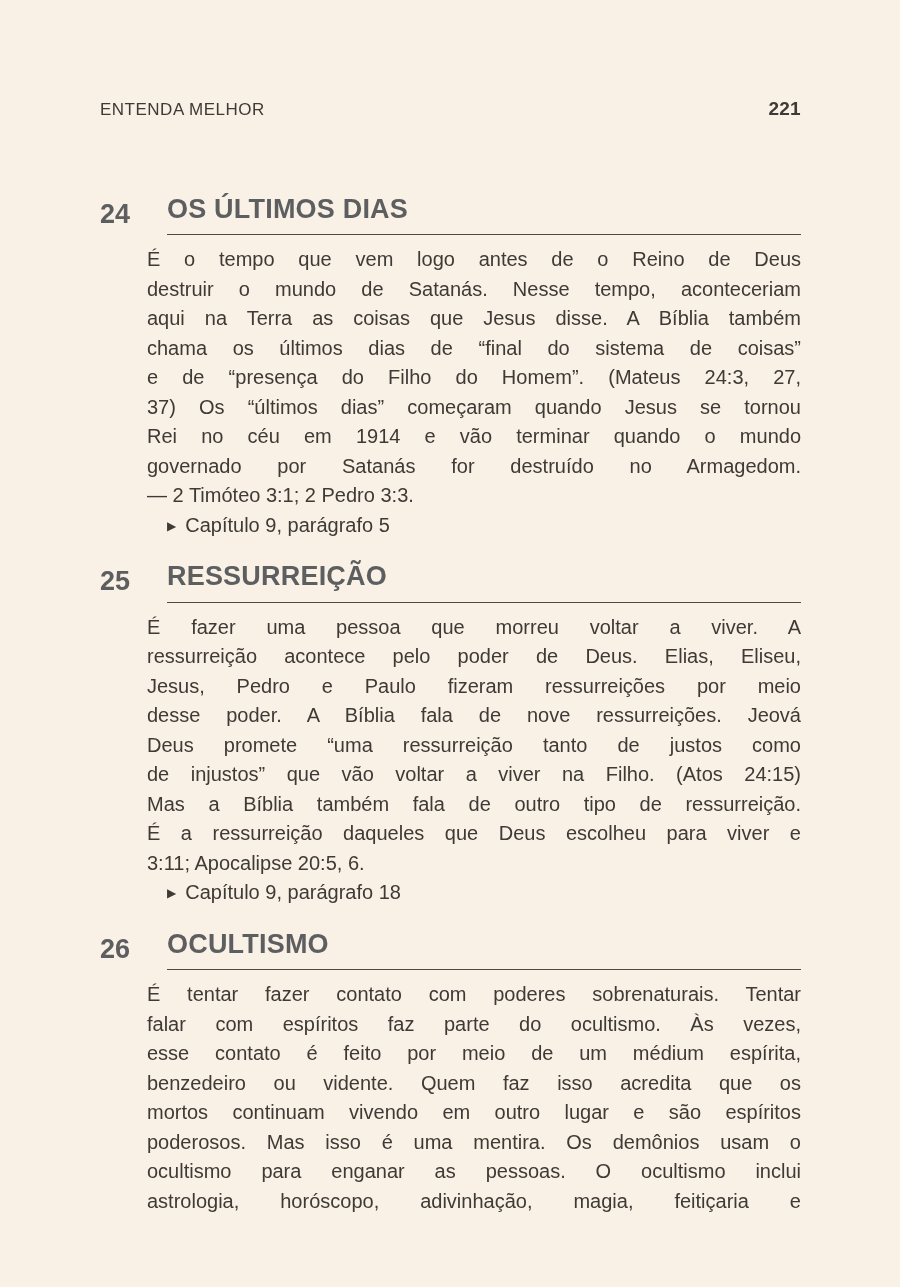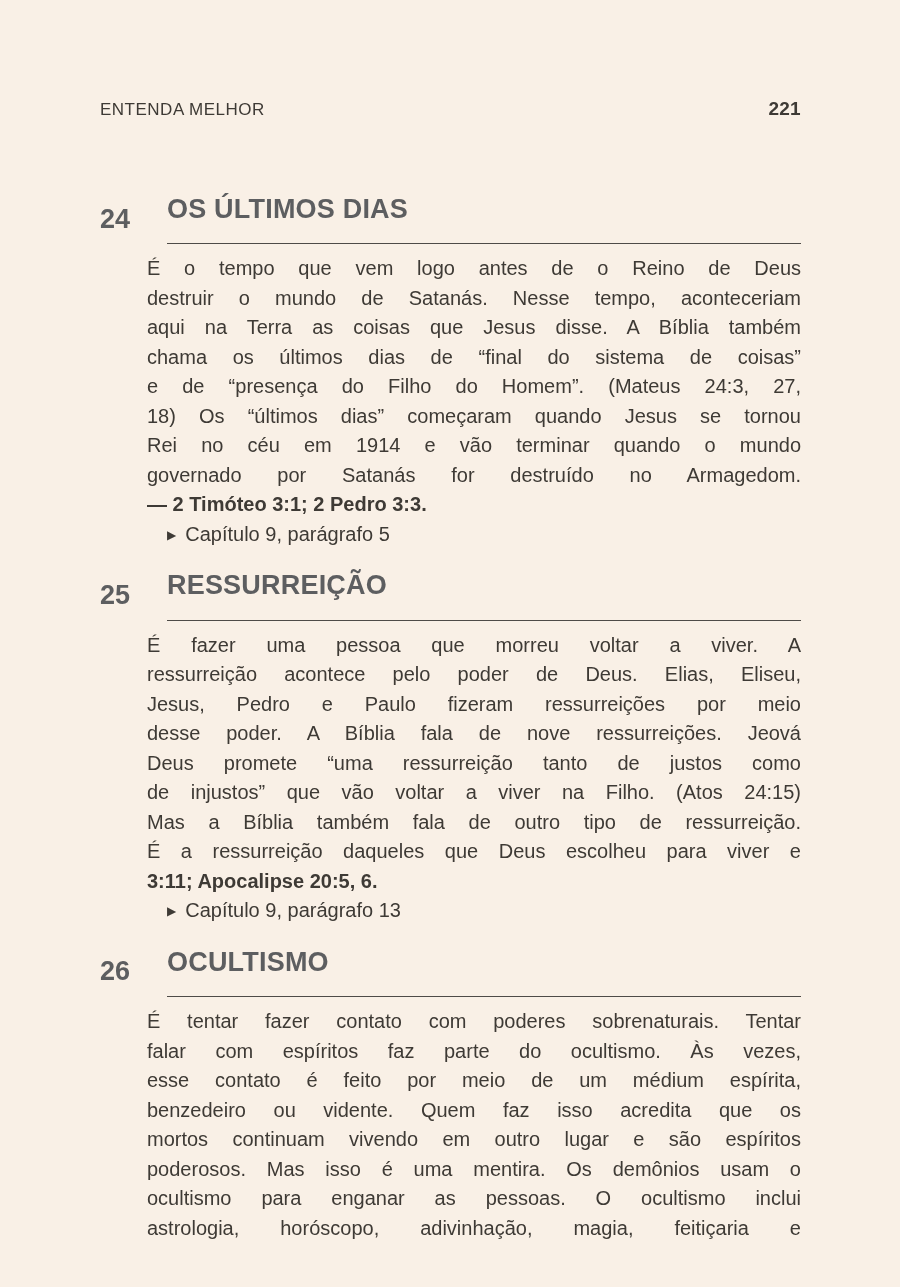--- a/index.html
+++ b/index.html
@@ -21,31 +21,31 @@
   .running{display:flex;justify-content:space-between;align-items:baseline;line-height:22px;margin-top:40px;}
   .running-title{font-size:17px;letter-spacing:.5px;font-weight:400;}
   .pagenum{font-size:19px;font-weight:700;letter-spacing:.3px;}
   main{margin-top:72px;}
   .entry + .entry{margin-top:17px;}
   .entry-head{display:flex;align-items:center;}
   .num{
     width:67px;flex:none;
     font-size:27px;font-weight:700;color:var(--head);line-height:1.2;
   }
-  .title-block{flex:1;border-bottom:1.6px solid var(--rule);padding-bottom:18px;}
+  .title-block{flex:1;border-bottom:1.6px solid var(--rule);padding-bottom:9px;}
   .entry-title{
     margin:0;font-size:27px;font-weight:700;color:var(--head);
     line-height:1.2;letter-spacing:.2px;
   }
   .body{
     margin-left:47px;margin-top:10px;
     font-size:20px;line-height:29.5px;
   }
   .ln{text-align:justify;text-align-last:justify;white-space:normal;}
-  .ln-last{text-align-last:left;font-weight:bold;}
+  .ln-last{text-align-last:left;}
   .ref{
     margin-left:67px;
     font-size:20px;line-height:29.5px;
   }
   .ref-arrow{
     display:inline-block;
     font-size:12px;
     margin-right:9px;
     transform:translateY(-2px);
   }
@@ -66,21 +66,21 @@
       <div class="title-block">
         <h2 class="entry-title">OS ÚLTIMOS DIAS</h2>
       </div>
     </div>
     <div class="body">
             <div class="ln">É o tempo que vem logo antes de o Reino de Deus</div>
             <div class="ln">destruir o mundo de Satanás. Nesse tempo, aconteceriam</div>
             <div class="ln">aqui na Terra as coisas que Jesus disse. A Bíblia também</div>
             <div class="ln">chama os últimos dias de “final do sistema de coisas”</div>
             <div class="ln">e de “presença do Filho do Homem”. (Mateus 24:3, 27,</div>
-            <div class="ln">18) Os “últimos dias” começaram quando Jesus se tornou</div>
+            <div class="ln">37) Os “últimos dias” começaram quando Jesus se tornou</div>
             <div class="ln">Rei no céu em 1914 e vão terminar quando o mundo</div>
             <div class="ln">governado por Satanás for destruído no Armagedom.</div>
             <div class="ln ln-last">— 2 Timóteo 3:1; 2 Pedro 3:3.</div>
           </div>
     <div class="ref">
       <span class="ref-arrow">▶</span><span class="ref-text">Capítulo 9, parágrafo 5</span>
     </div>
   </section>
 
   <section class="entry">
@@ -95,21 +95,21 @@
             <div class="ln">ressurreição acontece pelo poder de Deus. Elias, Eliseu,</div>
             <div class="ln">Jesus, Pedro e Paulo fizeram ressurreições por meio</div>
             <div class="ln">desse poder. A Bíblia fala de nove ressurreições. Jeová</div>
             <div class="ln">Deus promete “uma ressurreição tanto de justos como</div>
             <div class="ln">de injustos” que vão voltar a viver na Filho. (Atos 24:15)</div>
             <div class="ln">Mas a Bíblia também fala de outro tipo de ressurreição.</div>
             <div class="ln">É a ressurreição daqueles que Deus escolheu para viver e</div>
             <div class="ln ln-last">3:11; Apocalipse 20:5, 6.</div>
           </div>
     <div class="ref">
-      <span class="ref-arrow">▶</span><span class="ref-text">Capítulo 9, parágrafo 13</span>
+      <span class="ref-arrow">▶</span><span class="ref-text">Capítulo 9, parágrafo 18</span>
     </div>
   </section>
 
   <section class="entry">
     <div class="entry-head">
       <span class="num">26</span>
       <div class="title-block">
         <h2 class="entry-title">OCULTISMO</h2>
       </div>
     </div>

